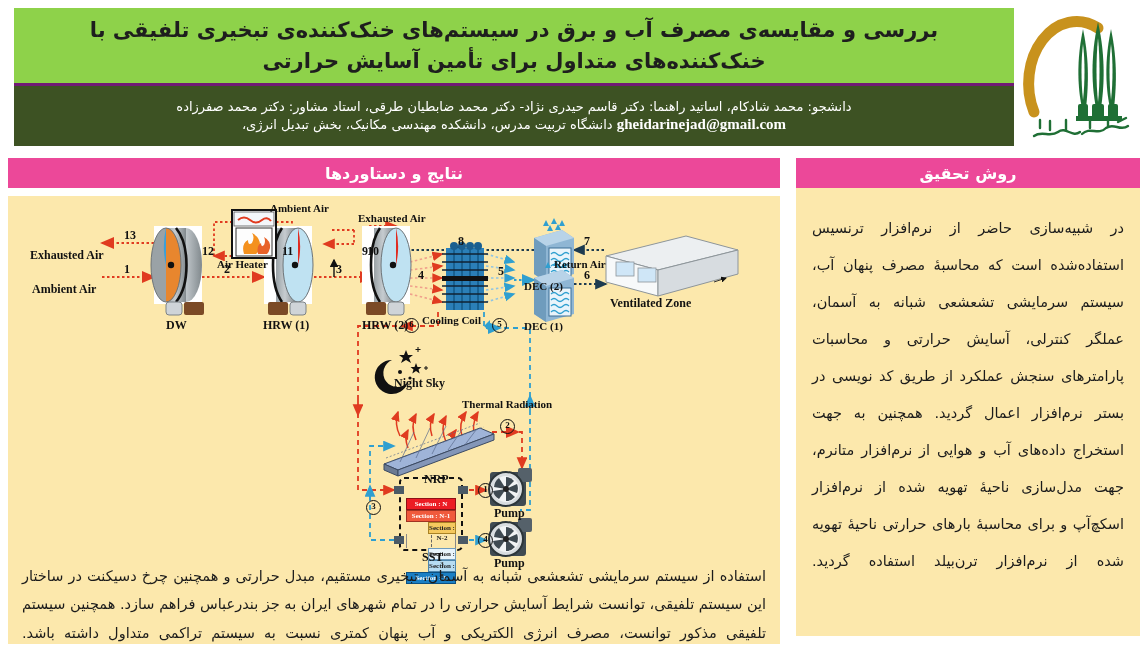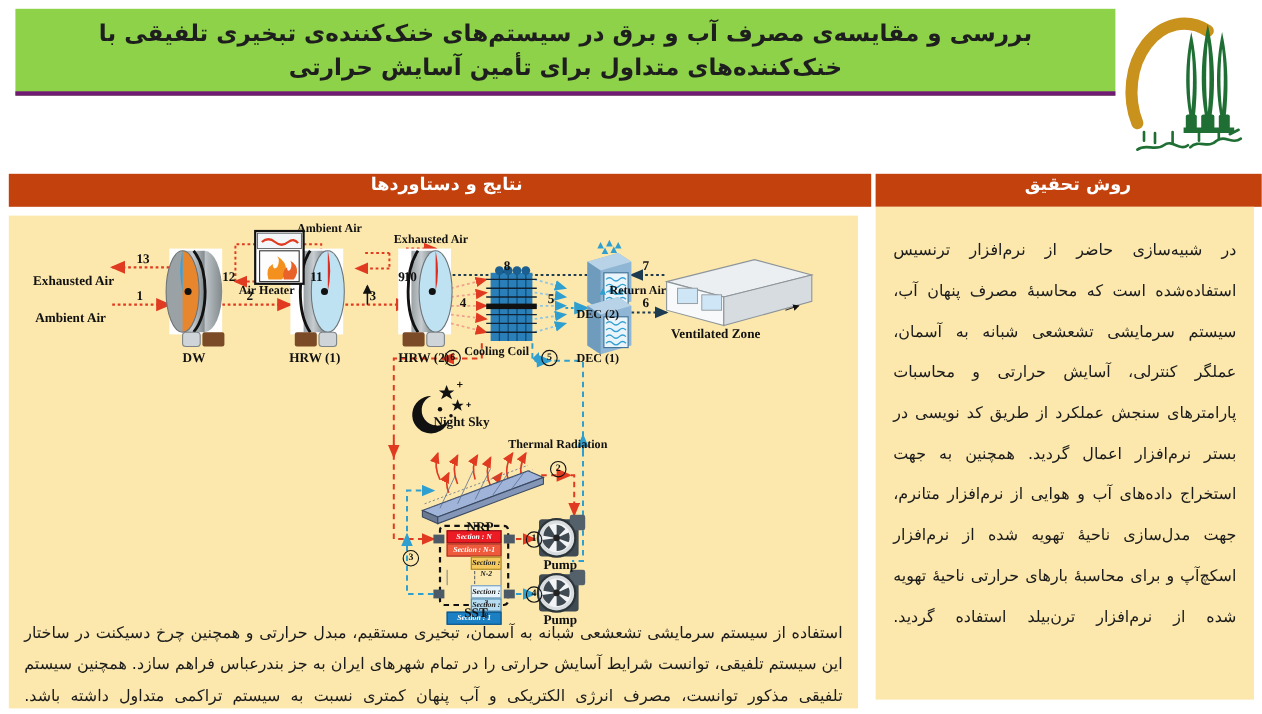--- a/index.html
+++ b/index.html
@@ -47,22 +47,22 @@
 
   
   .logo-box{
     position:absolute;left:1020px;top:4px;width:122px;height:144px;
     background:#ffffff;
   }
   .logo-svg{width:122px;height:144px;display:block;}
 
   
   .sec-bar{
-    position:absolute;height:30px;background:#c2410c;
-    display:flex;align-items:flex-start;justify-content:center;padding-left:12px;
+    position:absolute;height:30px;background:#ec4899;
+    display:flex;align-items:center;justify-content:center;
   }
   .sec-bar span{
     color:#ffffff;font-weight:bold;font-size:16px;direction:rtl;
     font-family:"DejaVu Sans","Liberation Sans",sans-serif;
   }
   #sec-left{left:8px;top:158px;width:772px;}
   #sec-right{left:796px;top:158px;width:344px;}
 
   
   .panel{position:absolute;background:#fce8ac;}
@@ -117,20 +117,27 @@
 
   <div class="header-wrap">
 
     <div class="title-bar">
       <div class="title-text">
         <div>بررسی و مقایسه‌ی مصرف آب و برق در سیستم‌های خنک‌کننده‌ی تبخیری تلفیقی با</div>
         <div>خنک‌کننده‌های متداول برای تأمین آسایش حرارتی</div>
       </div>
     </div>
 
+    <div class="author-bar">
+      <div class="author-line">دانشجو: محمد شادکام، اساتید راهنما: دکتر قاسم حیدری نژاد- دکتر محمد ضابطیان طرقی، استاد مشاور: دکتر محمد صفرزاده</div>
+      <div class="author-line">
+        <span class="mail">gheidarinejad@gmail.com</span>
+        <span>دانشگاه تربیت مدرس، دانشکده مهندسی مکانیک، بخش تبدیل انرژی،</span>
+      </div>
+    </div>
 
     <div class="logo-box">
       <svg class="logo-svg" viewBox="0 0 122 144">
         <rect x="0" y="0" width="122" height="144" fill="#ffffff"></rect>
 
         <path d="M14 108 A48 62 0 0 1 78 24" stroke="#c8921d" stroke-width="11" fill="none" stroke-linecap="round"></path>
 
         <g fill="#1f6f35">
           <path d="M62 104 C58 86 56 58 63 25 C70 58 68 86 66 104 Z"></path>
           <path d="M76 104 C72 84 70 54 78 18 C86 54 84 84 81 104 Z"></path>
@@ -469,21 +476,21 @@
             <path d="M492 339 l0 -12 a12 12 0 0 1 8 4 z"></path>
             <path d="M492 339 l11 -5 a12 12 0 0 1 0 9 z"></path>
             <path d="M492 339 l9 8 a12 12 0 0 1 -9 4 z"></path>
             <path d="M492 339 l-7 10 a12 12 0 0 1 -6 -8 z"></path>
             <path d="M492 339 l-12 -2 a12 12 0 0 1 5 -9 z"></path>
           </g>
           <circle cx="492" cy="339" r="3" fill="#222"></circle>
         </g>
       </svg>
 
-      <div class="dg" style="left:392px;top:282px;width:50px;font-style:italic;">
+      <div class="dg" style="left:392px;top:298px;width:50px;">
         <div class="sec-lbl" style="background:#ec1c24;border:1px solid #8d1016;height:10px;">Section : N</div>
         <div class="sec-lbl" style="background:#f05a3c;border:1px solid #a03322;height:10px;">Section : N-1</div>
         <div class="sec-lbl dark" style="background:#f5c95e;border:1px solid #a98224;height:10px;">Section : N-2</div>
         <div style="height:14px;border-left:1px solid #888;border-right:1px solid #888;position:relative;">
           <div style="position:absolute;left:50%;top:1px;height:12px;border-left:1px dashed #666;"></div>
         </div>
         <div class="sec-lbl dark" style="background:#e8f4fb;border:1px solid #6f9cbd;height:10px;">Section : 3</div>
         <div class="sec-lbl dark" style="background:#b6dcf2;border:1px solid #4d86ad;height:10px;">Section : 8</div>
         <div class="sec-lbl" style="background:#1b7fc4;border:1px solid #0d5182;height:10px;">Section : 1</div>
       </div>

